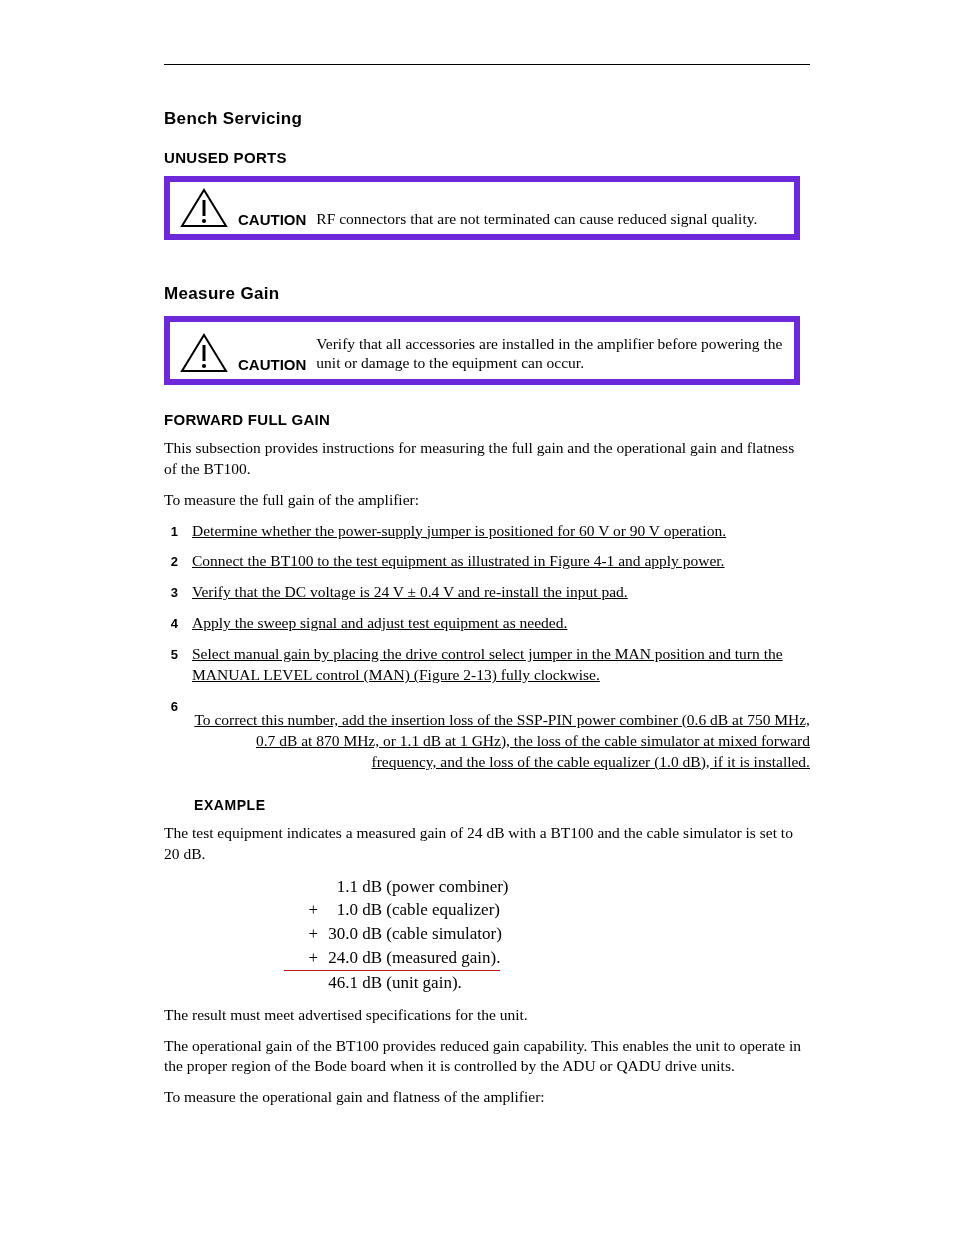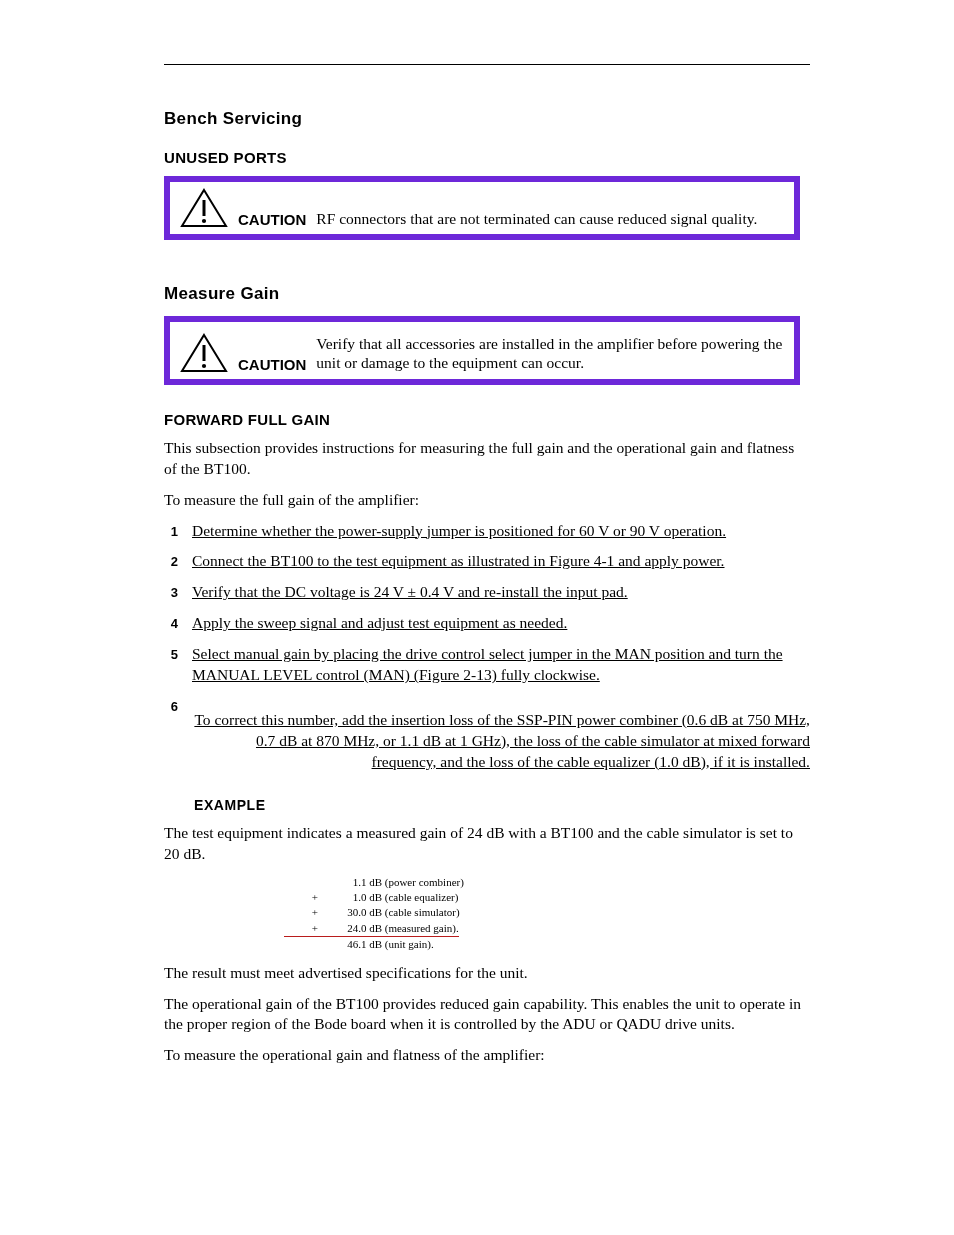--- a/index.html
+++ b/index.html
@@ -91,21 +91,21 @@
     text-align: right;
     padding-top: 2px;
   }
   ol.steps > li > .txt {
     flex: 1;
     font-size: 15.5px;
     text-decoration: underline;
   }
   .calc {
     margin: 6px 0 6px 120px;
-    font-size: 11px;
+    font-size: 17px;
     line-height: 1.4;
   }
   .calc .sign {
     width: 34px;
     display: inline-block;
     text-align: right;
     padding-right: 4px;
   }
   .calc .val {
     width: 60px;

